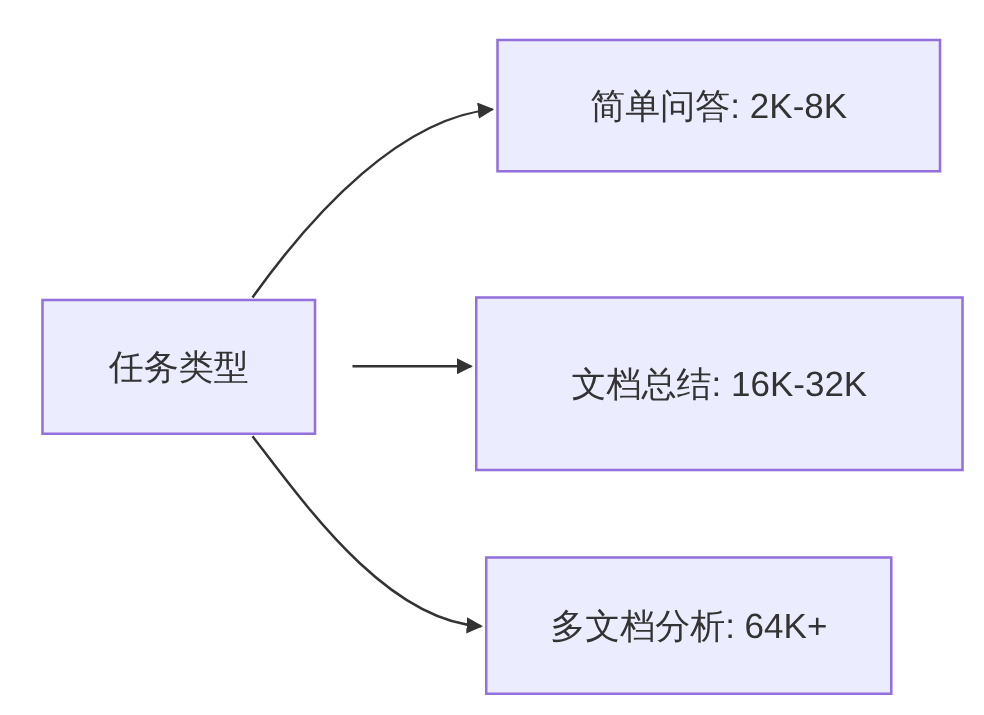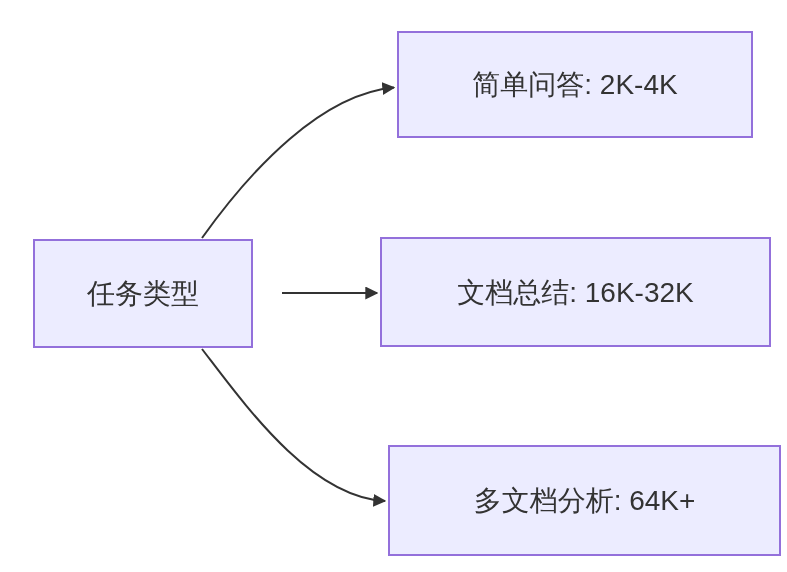--- a/index.html
+++ b/index.html
@@ -42,40 +42,40 @@
     background: var(--node-fill, #ECECFF);
     border: 2px solid var(--node-border, #9370DB);
     color: var(--text, #333333);
     font-size: 28px;
     line-height: 1.25;
     text-align: center;
     white-space: nowrap;
   }
   .node-root { left: 33px;  top: 239px; width: 220px; height: 109px; }
   .node-a    { left: 397px; top: 31px;  width: 356px; height: 107px; }
-  .node-b    { left: 380px; top: 237px; width: 391px; height: 110px; }
-  .node-c    { left: 388px; top: 445px; width: 393px; height: 111px; }
+  .node-b    { left: 380px; top: 237px; width: 391px; height: 140px; }
+  .node-c    { left: 388px; top: 445px; width: 326px; height: 111px; }
 </style>
 </head>
 <body>
 
 <div class="canvas">
 
   <svg class="edge-layer" viewBox="0 0 787 572" xmlns="http://www.w3.org/2000/svg">
     <defs>
       <marker id="arrowhead" viewBox="0 0 10 10" refX="9" refY="5" markerWidth="13" markerHeight="13" markerUnits="userSpaceOnUse" orient="auto">
         <path class="arrowhead" d="M0,0 L10,5 L0,10 z"></path>
       </marker>
     </defs>
     <path class="edge" d="M202,238 C252,168 322,94 394,87.5" marker-end="url(#arrowhead)"></path>
     <path class="edge" d="M282,293 L377,293" marker-end="url(#arrowhead)"></path>
     <path class="edge" d="M202,349 C245,405 310,497 385,501" marker-end="url(#arrowhead)"></path>
   </svg>
 
   <div class="node node-root">任务类型</div>
 
-  <div class="node node-a">简单问答: 2K-4K</div>
+  <div class="node node-a">简单问答: 2K-8K</div>
 
   <div class="node node-b">文档总结: 16K-32K</div>
 
   <div class="node node-c">多文档分析: 64K+</div>
 
 </div>
 
 </body></html>

